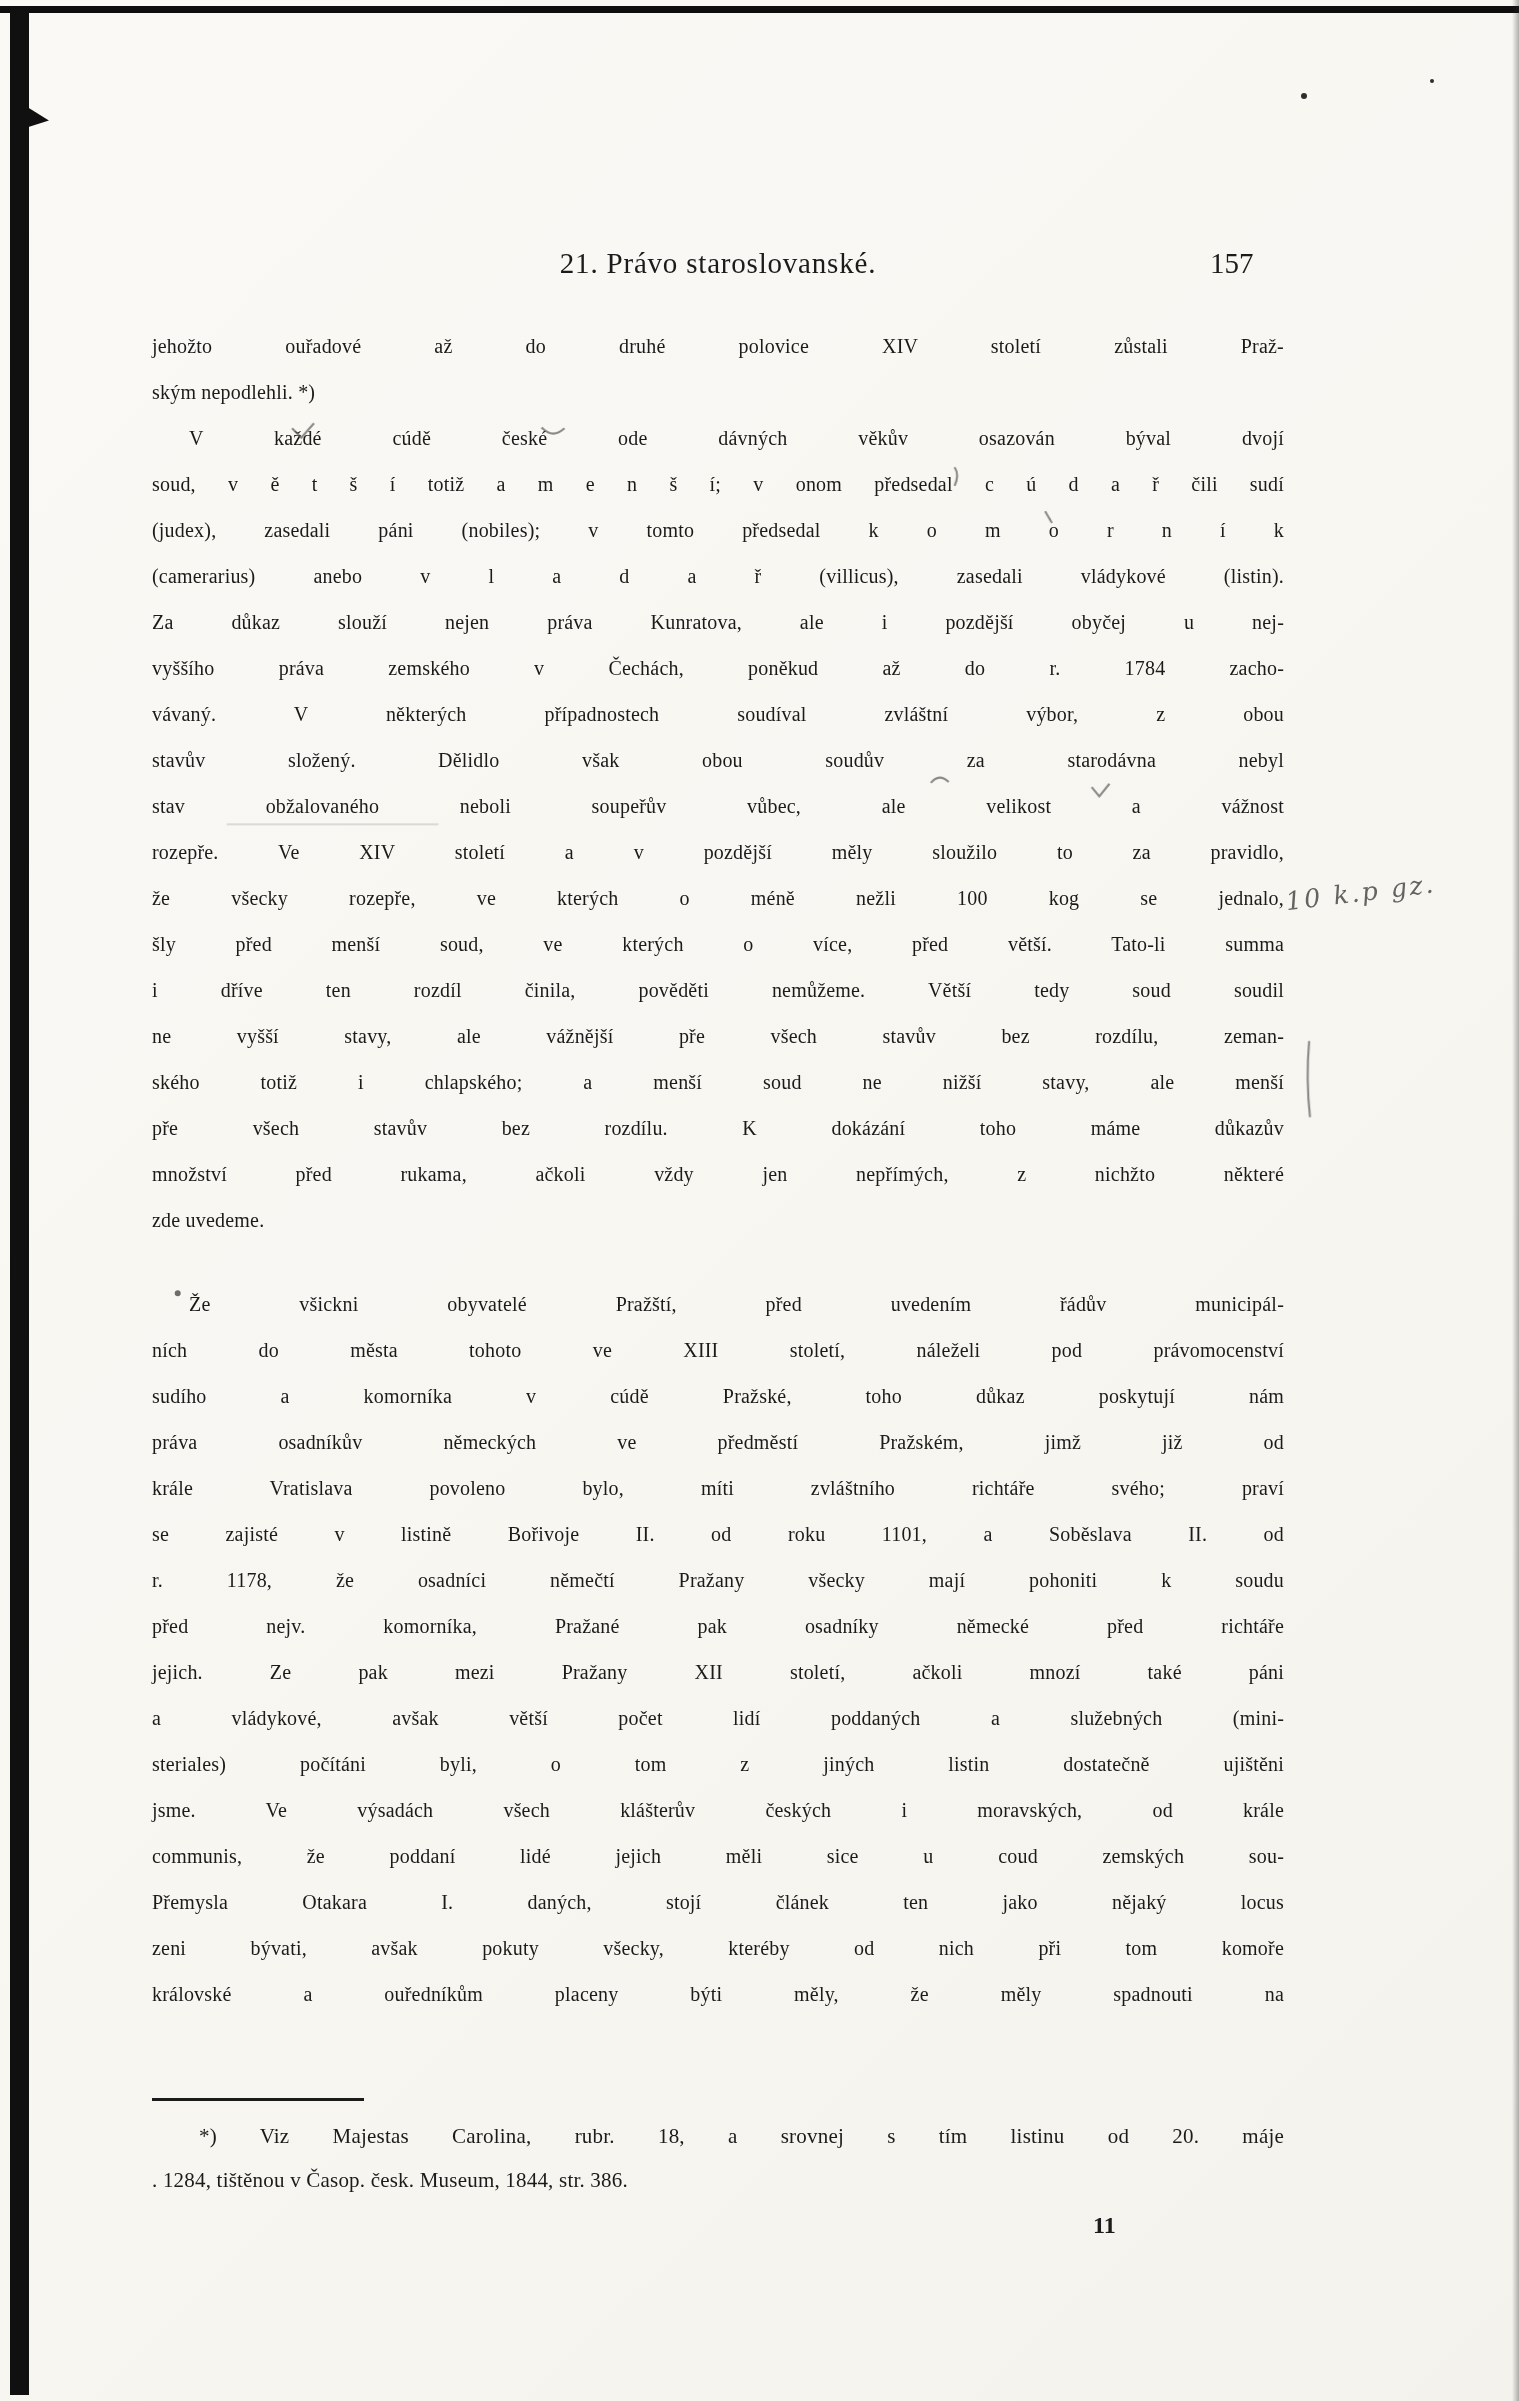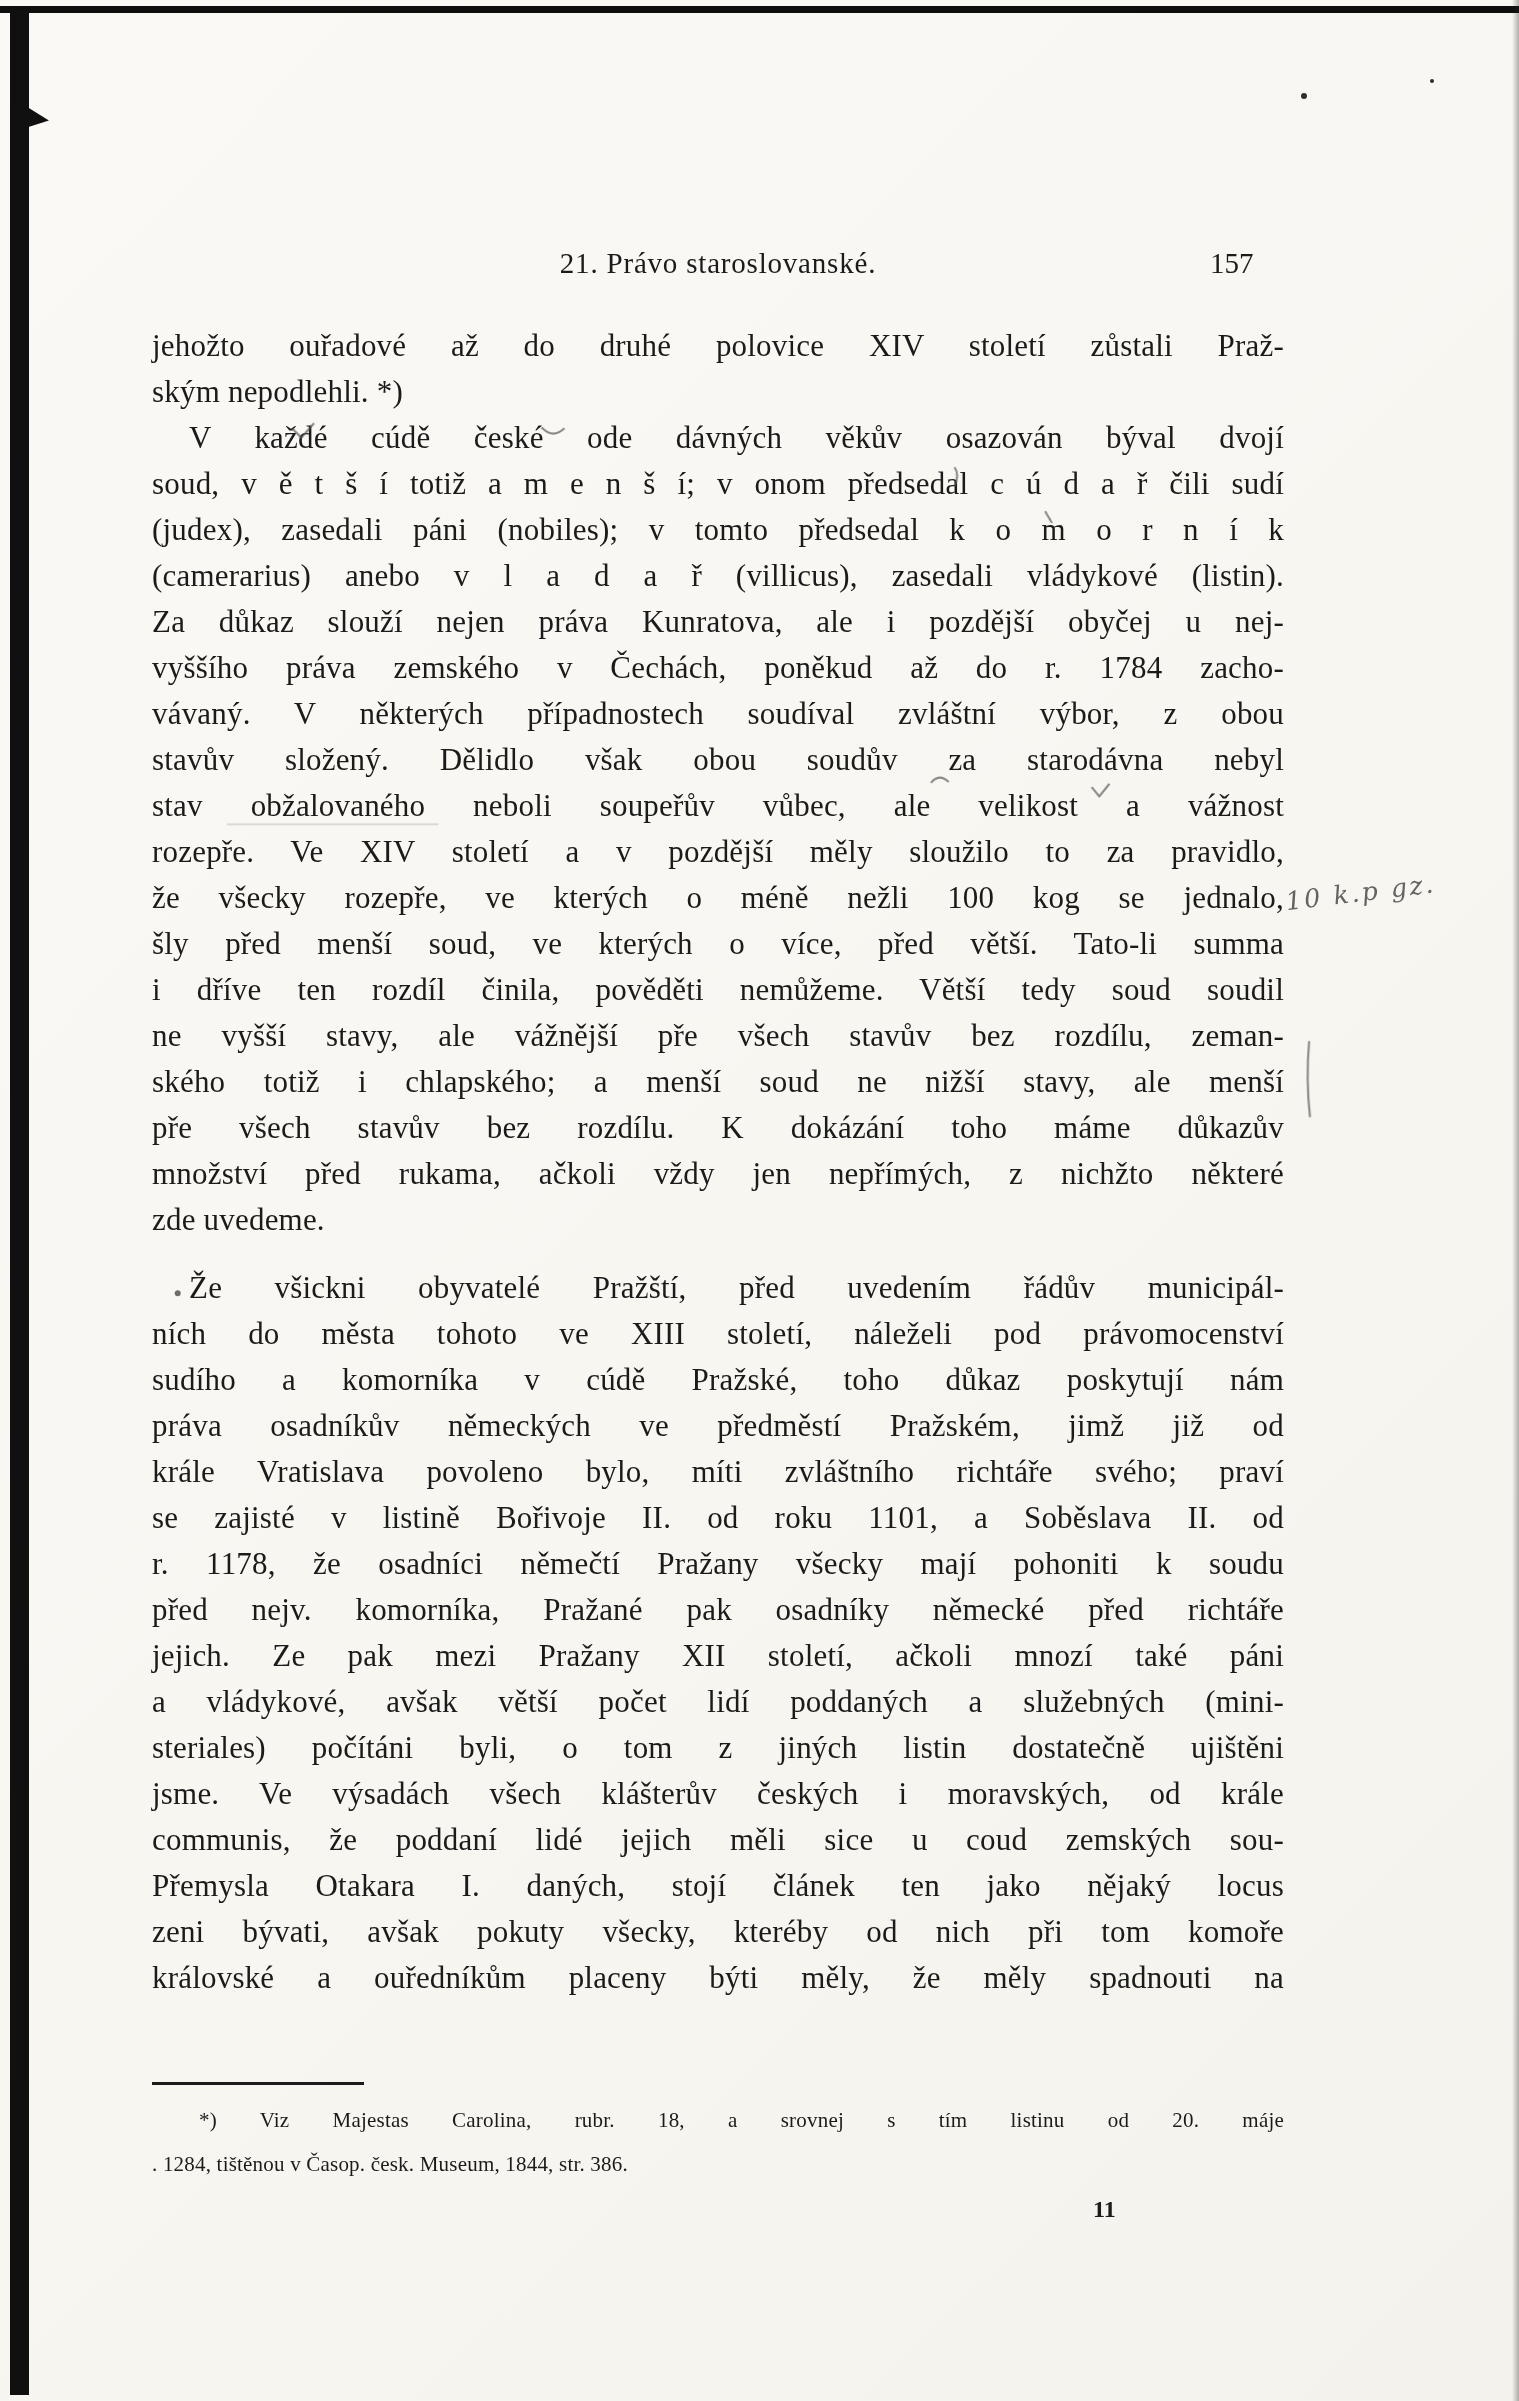--- a/index.html
+++ b/index.html
@@ -37,25 +37,25 @@
   .dot-a { top: 93px; left: 1301px; width: 6px; height: 6px; }
   .dot-b { top: 79px;  left: 1430px; width: 4.2px; height: 4.2px; }
 
   
   .content { position: absolute; left: 152px; top: 247px; width: 1132px; }
 
   .header { position: relative; height: 42px; margin-bottom: 34px; font-size: 29px; }
   .header-title { position: absolute; left: 0; right: 0; text-align: center; letter-spacing: 0.8px; }
   .header-page  { position: absolute; right: 30.5px; top: 0; margin-left: 32px; }
 
-  .para { font-size: 31px; line-height: 46px; letter-spacing: 0.2px; }
+  .para { font-size: 20px; line-height: 46px; letter-spacing: 0.2px; }
   .line { text-align: justify; text-align-last: justify; }
   .line.end { text-align-last: left; }
   .line.ind { text-indent: 37px; }
-  .p3 { margin-top: 22px; }
+  .p3 { margin-top: 38px; }
 
   .fn-rule { margin-top: 81px; width: 212px; height: 2.5px; background: #1b1b1b; }
   .footnote { margin-top: 13px; font-size: 21px; line-height: 44px; }
   .footnote .line.ind-fn { text-indent: 47px; }
   .bottom-num { margin-top: 10.2px; font-size: 24px; font-weight: bold; padding-left: 941px; }
 
   
   .margin-note {
     position: absolute; left: 1285px; top: 874px; width: 203px;
     font-family: "DejaVu Serif", serif;

